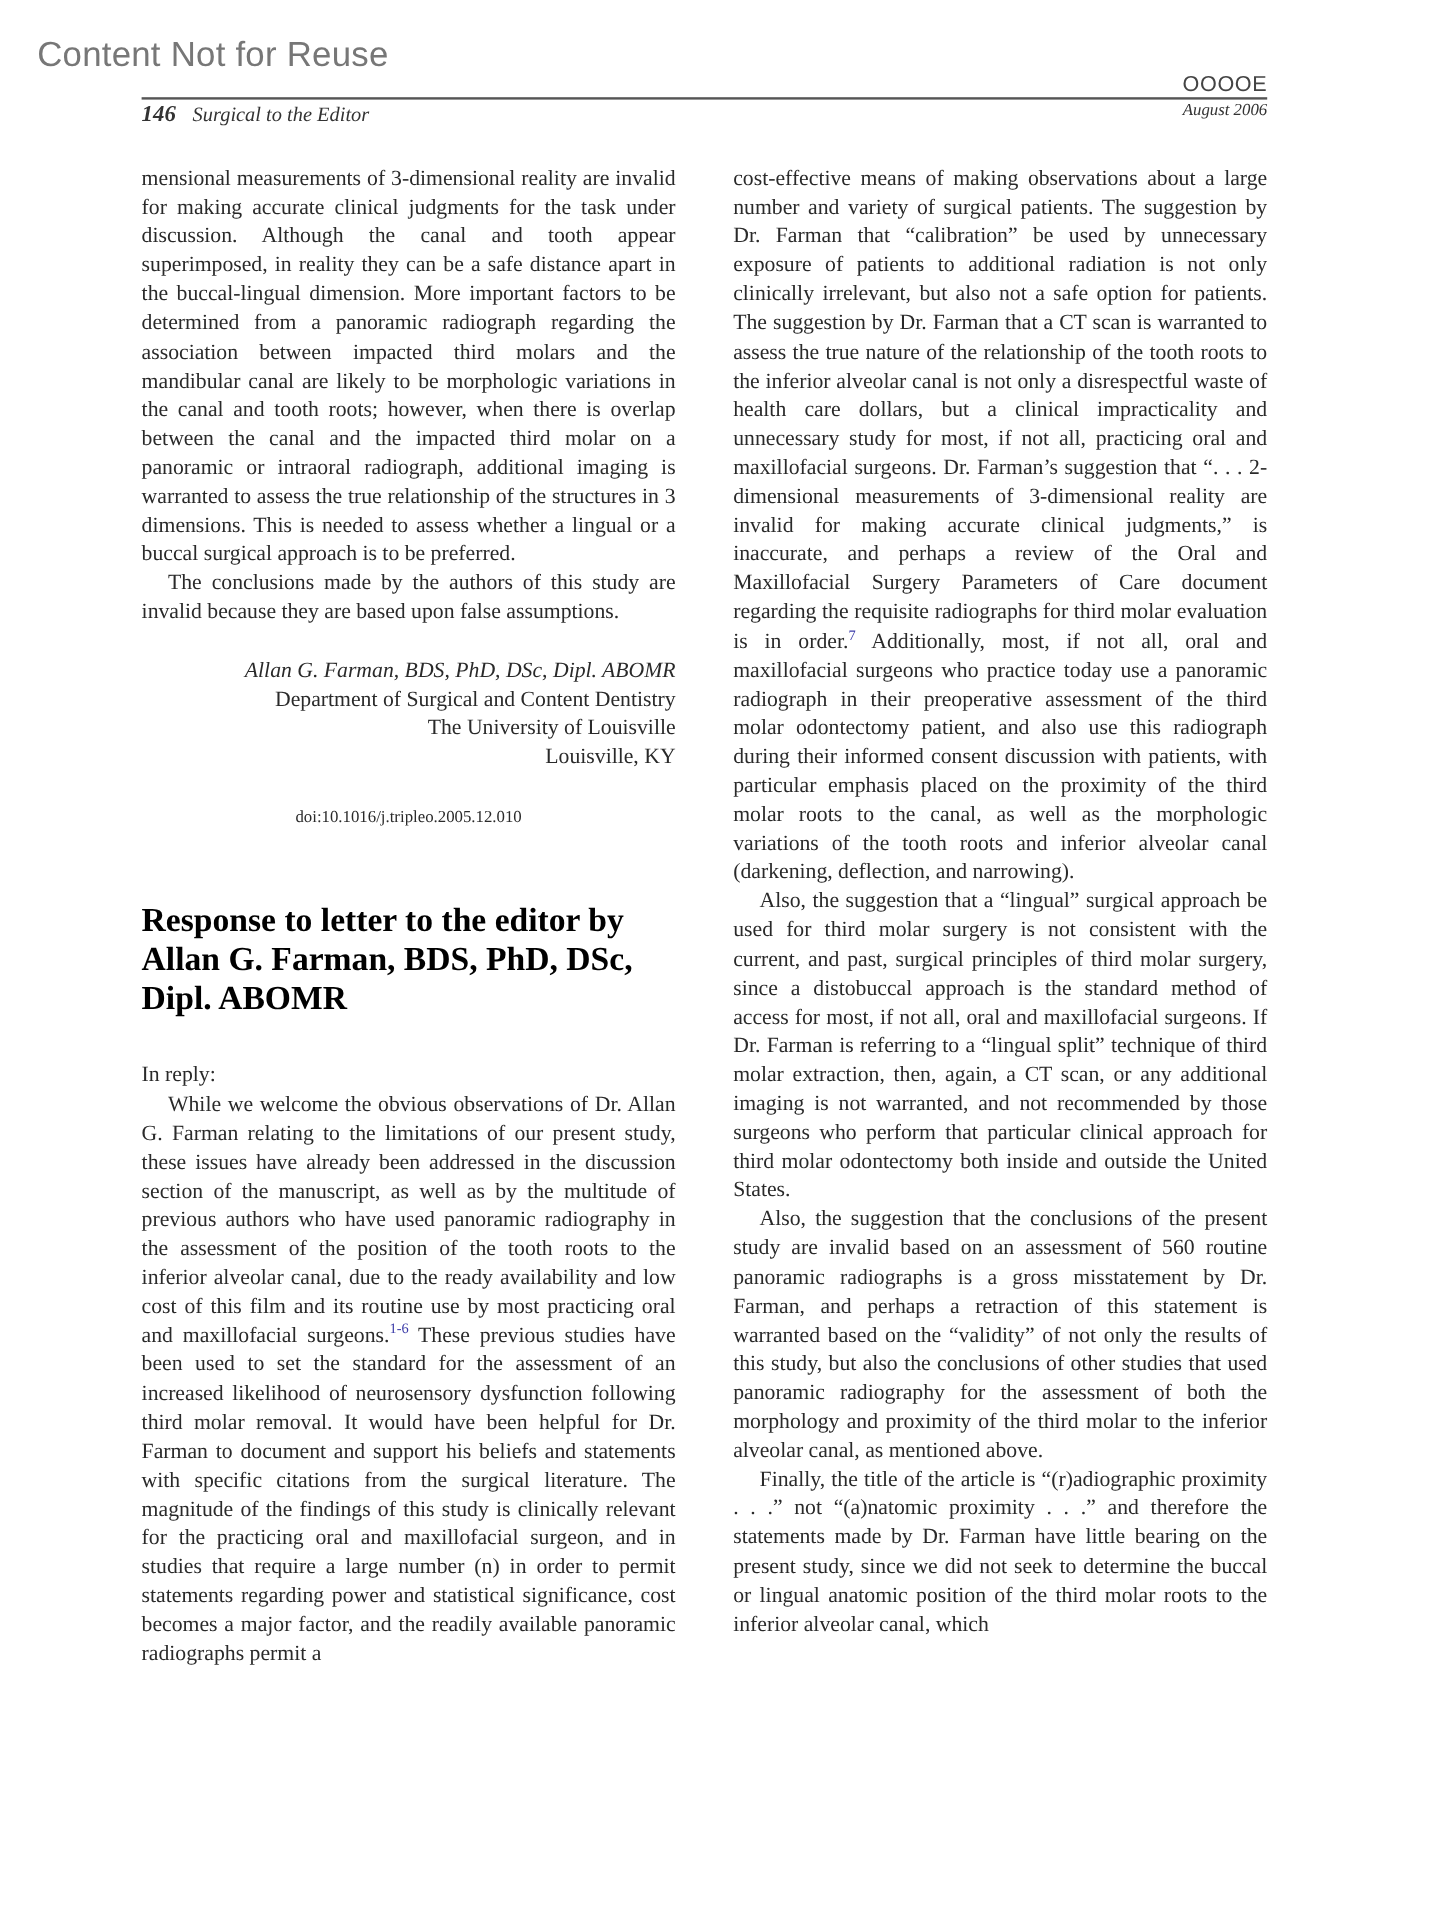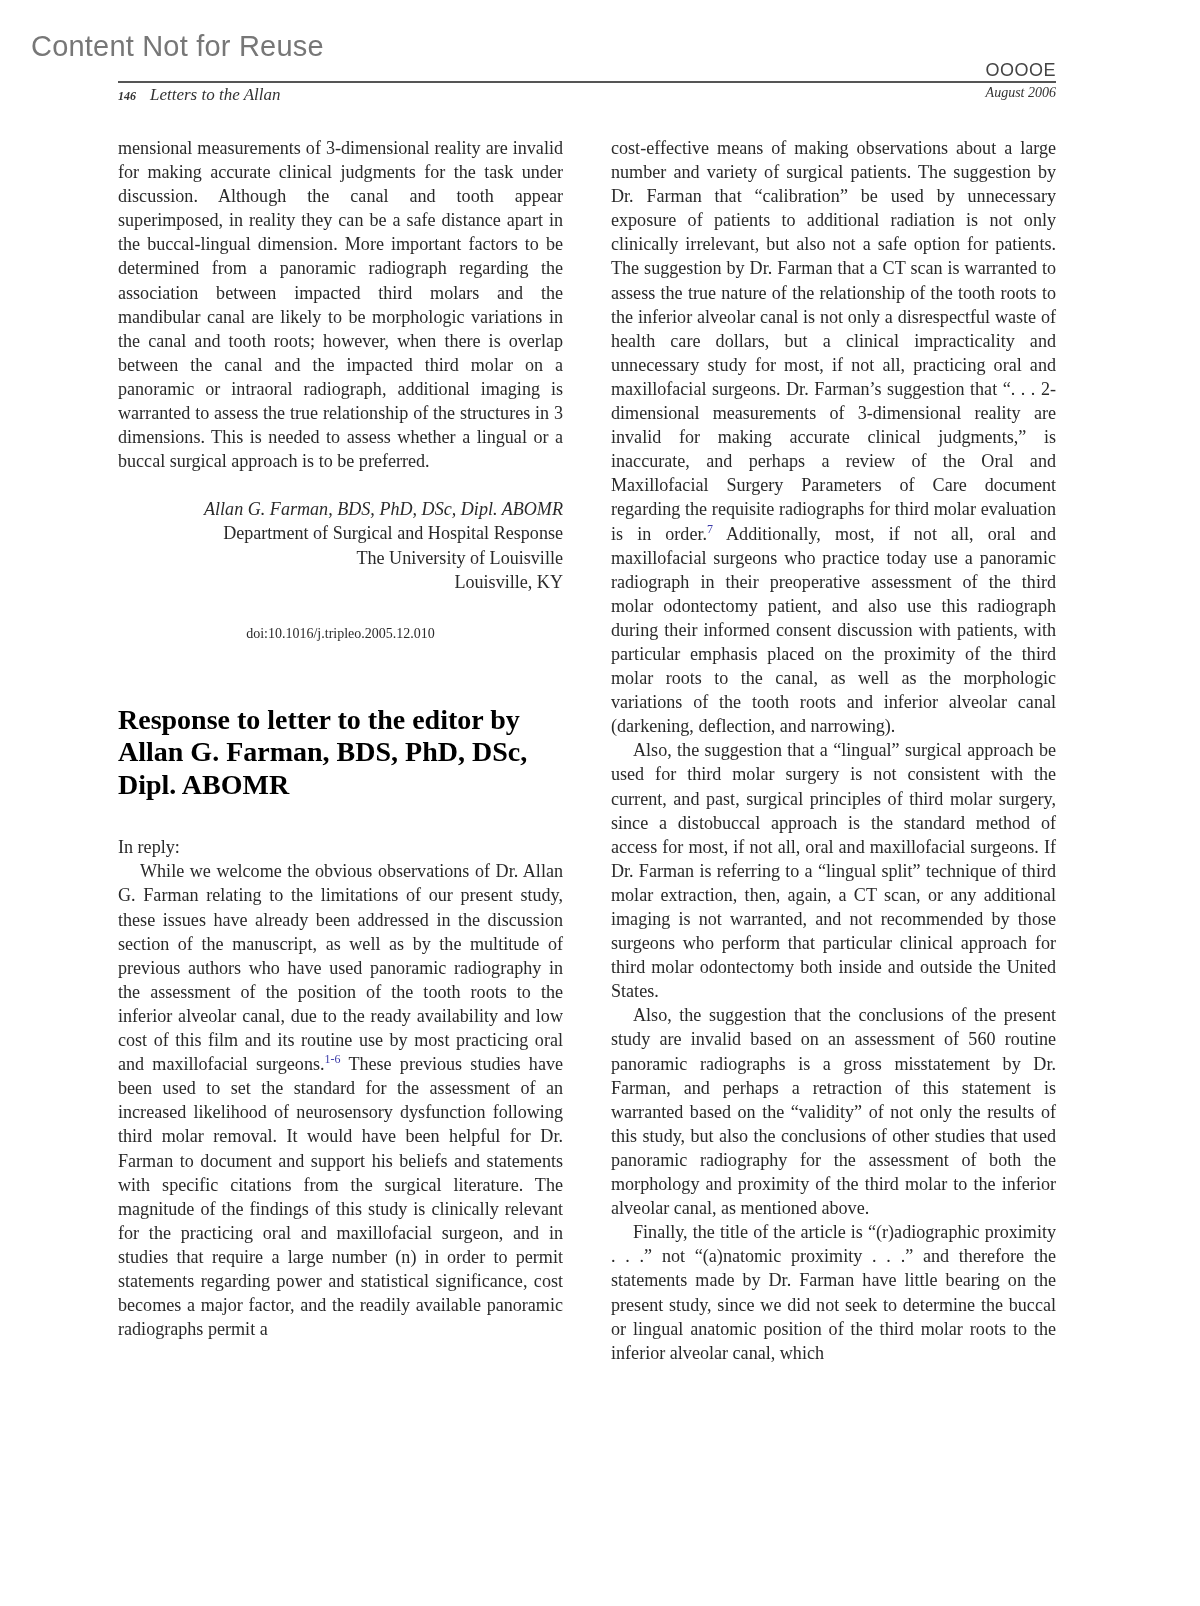--- a/index.html
+++ b/index.html
@@ -4,21 +4,21 @@
 <style>
   html, body { margin: 0; padding: 0; background: #ffffff; }
   body { width: 1200px; height: 1606px; position: relative; overflow: hidden;
          font-family: "Liberation Serif", "DejaVu Serif", serif; color: #2a2a2a; }
   .watermark { position: absolute; left: 31px; top: 30px; font-family: "Liberation Sans", "DejaVu Sans", sans-serif;
                font-size: 29px; color: #777777; letter-spacing: 0.2px; }
   .journal { position: absolute; right: 144px; top: 60px; font-family: "Liberation Sans", "DejaVu Sans", sans-serif;
              font-size: 18px; color: #444; letter-spacing: 0.5px; }
   .rule { position: absolute; left: 118px; right: 144px; top: 81px; height: 0; border-top: 2px solid #555; }
   .rhead { position: absolute; left: 118px; right: 144px; top: 85px; height: 24px; font-style: italic; font-size: 17px; color: #333; }
-  .rhead .pnum { font-weight: bold; font-size: 12px; }
+  .rhead .pnum { font-weight: bold; font-size: 19px; }
   .rhead .section { margin-left: 14px; }
   .rhead .date { position: absolute; right: 0; top: 0; font-size: 14px; }
 
   .col { position: absolute; top: 136px; width: 445px; font-size: 18.1px; line-height: 24.1px; text-align: justify; }
   .col.left { left: 118px; }
   .col.right { left: 611px; }
   .col p { margin: 0; }
   .col p.indent { text-indent: 22px; }
   sup { font-size: 12px; line-height: 0; color: #3a3aa8; vertical-align: super; }
 
@@ -28,29 +28,30 @@
   .title { font-weight: bold; font-size: 28px; line-height: 32.5px; margin-top: 58px; text-align: left; color: #000000; }
   .inreply { margin-top: 34px; }
 </style>
 </head>
 <body>
 
 <div class="watermark">Content Not for Reuse</div>
 <div class="journal">OOOOE</div>
 <div class="rule"></div>
 <div class="rhead">
-  <span class="pnum">146</span><span class="section">Letters to the Allan</span>
+  <span class="pnum">146</span><span class="section">Surgical to the Editor</span>
   <span class="date">August 2006</span>
 </div>
 
 <div class="col left">
   <p>mensional measurements of 3-dimensional reality are invalid for making accurate clinical judgments for the task under discussion. Although the canal and tooth appear superimposed, in reality they can be a safe distance apart in the buccal-lingual dimension. More important factors to be determined from a panoramic radiograph regarding the association between impacted third molars and the mandibular canal are likely to be morphologic variations in the canal and tooth roots; however, when there is overlap between the canal and the impacted third molar on a panoramic or intraoral radiograph, additional imaging is warranted to assess the true relationship of the structures in 3 dimensions. This is needed to assess whether a lingual or a buccal surgical approach is to be preferred.</p>
+  <p class="indent">The conclusions made by the authors of this study are invalid because they are based upon false assumptions.</p>
   <div class="sig">
     <div class="name">Allan G. Farman, BDS, PhD, DSc, Dipl. ABOMR</div>
-    <div>Department of Surgical and Hospital Response</div>
+    <div>Department of Surgical and Content Dentistry</div>
     <div>The University of Louisville</div>
     <div>Louisville, KY</div>
   </div>
   <div class="doi">doi:10.1016/j.tripleo.2005.12.010</div>
   <div class="title">Response to letter to the editor by Allan G. Farman, BDS, PhD, DSc, Dipl. ABOMR</div>
   <div class="inreply">In reply:</div>
   <p class="indent"><span>While we welcome the obvious observations of Dr. Allan G. Farman relating to the limitations of our present study, these issues have already been addressed in the discussion section of the manuscript, as well as by the multitude of previous authors who have used panoramic radiography in the assessment of the position of the tooth roots to the inferior alveolar canal, due to the ready availability and low cost of this film and its routine use by most practicing oral and maxillofacial surgeons.</span><sup>1-6</sup><span> These previous studies have been used to set the standard for the assessment of an increased likelihood of neurosensory dysfunction following third molar removal. It would have been helpful for Dr. Farman to document and support his beliefs and statements with specific citations from the surgical literature. The magnitude of the findings of this study is clinically relevant for the practicing oral and maxillofacial surgeon, and in studies that require a large number (n) in order to permit statements regarding power and statistical significance, cost becomes a major factor, and the readily available panoramic radiographs permit a</span></p>
 </div>
 
 <div class="col right">

